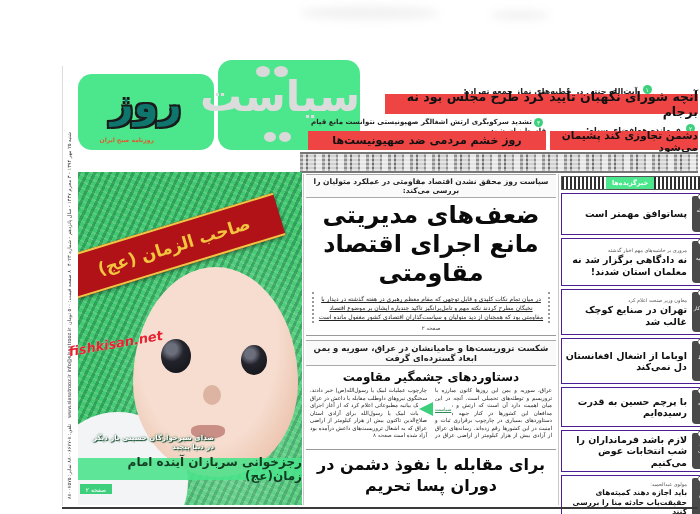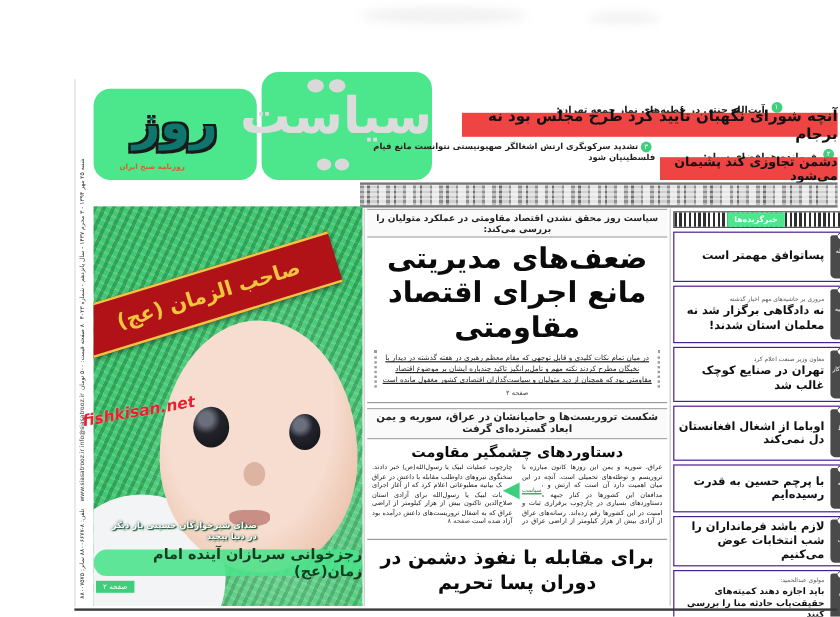--- a/index.html
+++ b/index.html
@@ -125,38 +125,41 @@
     <span class="kicker">فرمانده هوافضای سپاه:</span>
   </div>
   <div class="abs strip rtl" style="left:550px;top:131px;width:148px;height:19px;font-size:10.5px;">
     <span>دشمن تجاوزی کند پشیمان می‌شود</span>
   </div>
 
   <div class="abs rtl right" style="left:308px;top:118px;width:238px;font-size:7px;">
     <span class="bullet">۳</span>
     <span class="kicker" style="font-size:7px;">تشدید سرکوبگری ارتش اشغالگر صهیونیستی نتوانست مانع قیام فلسطینیان شود</span>
   </div>
+  <div class="abs strip rtl" style="left:308px;top:131px;width:238px;height:19px;font-size:11px;">
+    <span>روز خشم مردمی ضد صهیونیست‌ها</span>
+  </div>
 
   <div class="abs ornament" style="left:300px;top:152px;width:398px;height:17px;"></div>
 
   <div class="abs" id="photo" style="left:78px;top:172px;width:224px;height:333px;">
     <div class="abs blanket" style="left:-30px;top:240px;width:140px;height:140px;"></div>
     <div class="abs face" style="left:55px;top:95px;width:165px;height:210px;">
       <div class="abs eye" style="left:28px;top:72px;width:30px;height:34px;"></div>
       <div class="abs eye" style="left:108px;top:78px;width:26px;height:30px;"></div>
       <div class="abs mouth" style="left:58px;top:158px;width:34px;height:14px;"></div>
       <div class="abs" style="left:70px;top:118px;width:18px;height:20px;background:rgba(190,130,105,.45);border-radius:50%;"></div>
     </div>
     <div class="abs headband rtl" style="left:-14px;top:52px;width:220px;height:40px;transform:rotate(-17deg);font-size:17px;">
       <span>صاحب الزمان (عج)</span>
     </div>
     <div class="abs cap-small rtl right" style="left:6px;top:262px;width:130px;line-height:9px;">
       <span>صدای شیرخوارگان حسینی بار دیگر در دنیا پیچید</span>
     </div>
-    <div class="abs cap-band rtl" style="left:0;top:286px;width:224px;height:22px;font-size:12px;border-radius:11px;">
+    <div class="abs cap-band rtl" style="left:0;top:286px;width:224px;height:22px;font-size:12px;">
       <span>رجزخوانی سربازان آینده امام زمان(عج)</span>
     </div>
     <div class="abs pageref-box rtl" style="left:2px;top:312px;width:32px;height:10px;">
       <span>صفحه ۲</span>
     </div>
   </div>
 
   <div class="abs watermark" style="left:68px;top:336px;">
     <span>fishkisan.net</span>
   </div>

